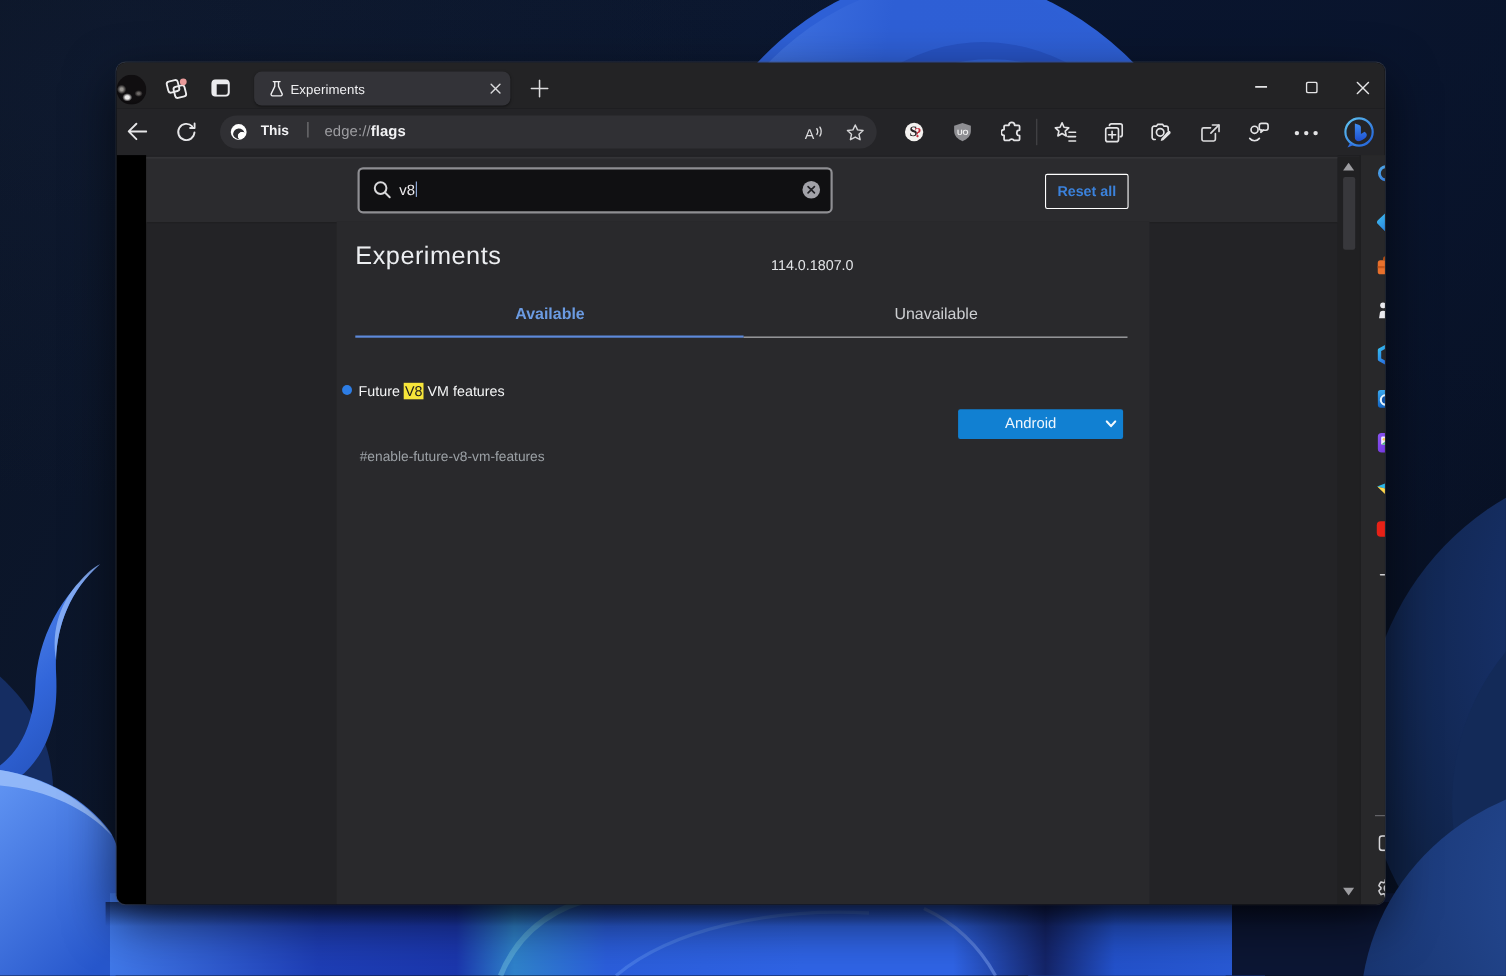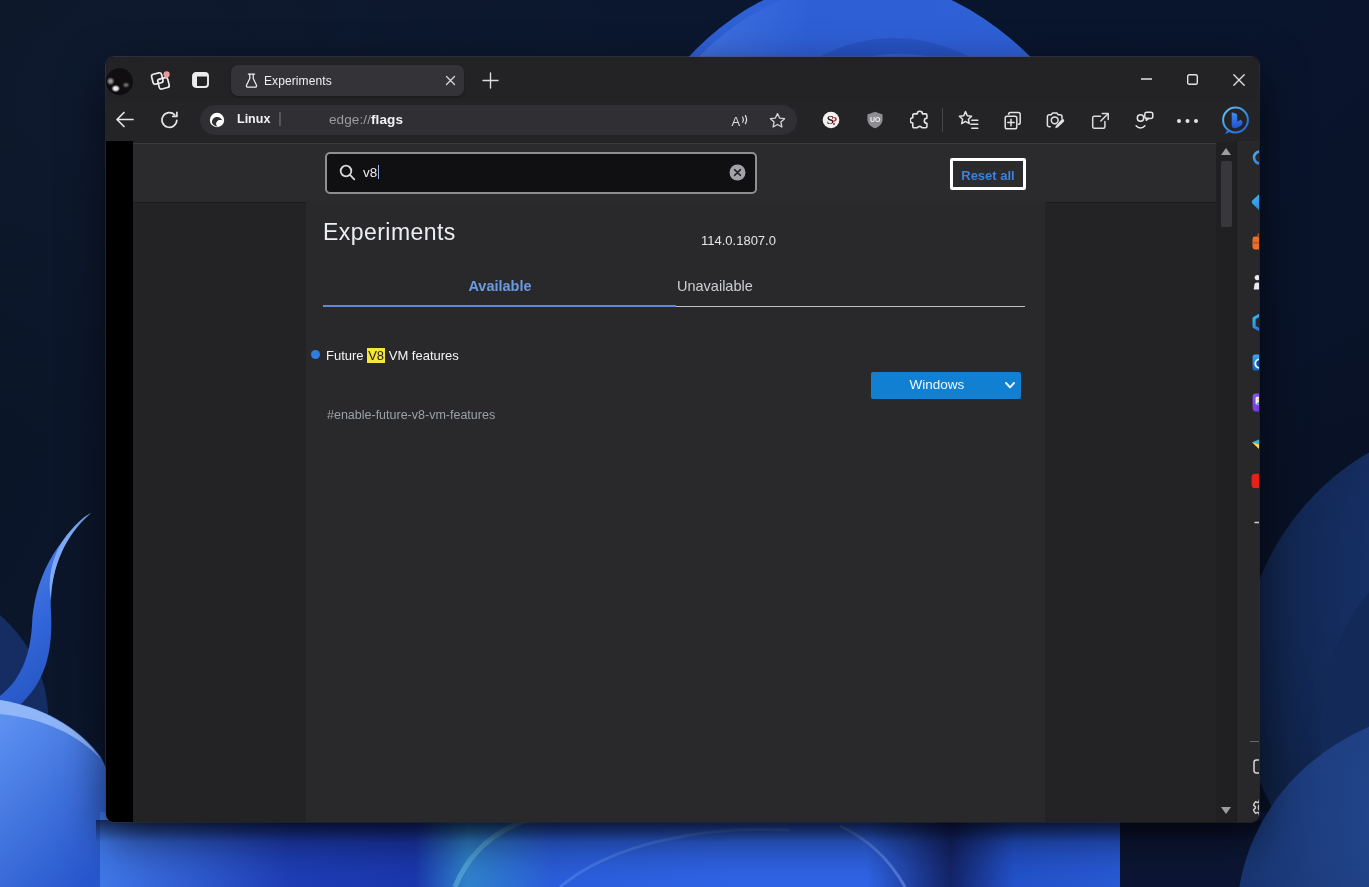--- a/index.html
+++ b/index.html
@@ -28,21 +28,21 @@
                radial-gradient(5px 4px at 74% 63%, #6e6a68 20%, rgba(20,18,20,0) 75%),
                radial-gradient(circle at 55% 40%, #100e10 55%, #070608 100%);
     background-color:#0e0c0e; }
   #tab { left:125px; top:8px; width:233px; height:31px; background:#333338; border-radius:7px;
     box-shadow:0 1px 2px rgba(0,0,0,.35); }
   #tabtitle { left:33px; top:8.5px; font-size:12px; color:#f0f0f2; letter-spacing:.1px; }
   
   #pill { left:94px; top:6px; width:597px; height:30px; background:#303034; border-radius:15px; }
   #urledge { position:absolute; left:37px; top:7px; font-size:12.5px; font-weight:700; color:#f2f2f4; }
   #urlsep { position:absolute; left:78px; top:4px; font-size:15px; color:#6e6e72; font-weight:300;}
-  #urltext { position:absolute; left:95px; top:6.5px; font-size:13.5px; color:#9d9da1; letter-spacing:.1px;margin-left:34px; }
+  #urltext { position:absolute; left:95px; top:6.5px; font-size:13.5px; color:#9d9da1; letter-spacing:.1px; }
   #urltext b { color:#f2f2f4; font-weight:700; }
   .seg { position:absolute; top:9px; width:1px; height:24px; background:#47474b; }
 </style>
 </head>
 <body>
 <div id="desk">
   <svg width="1369" height="887" viewBox="0 0 1369 887">
     <defs>
       <linearGradient id="pgA" x1="0" y1="0" x2="0.4" y2="1">
         <stop offset="0" stop-color="#5e92f0"></stop>
@@ -163,21 +163,21 @@
     <svg class="abs" style="left:54px;top:11.5px" width="19" height="18" viewBox="0 0 19 18">
       <path d="M16.8,9.3 a7.4,7.4 0 1 1 -2.1,-5.5" stroke="#e6e6e8" stroke-width="1.7" fill="none" stroke-linecap="round"></path>
       <path d="M16.9,1.3 v4.1 h-4.1" stroke="#e6e6e8" stroke-width="1.7" fill="none" stroke-linecap="round" stroke-linejoin="round"></path>
     </svg>
     <div class="abs" id="pill">
       <svg class="abs" style="left:9px;top:7px" width="16" height="16" viewBox="0 0 16 16">
         <circle cx="8" cy="8" r="7.2" fill="#ffffff"></circle>
         <path d="M3.0,10.8 C2.7,8.0 4.3,5.5 7.1,5.0 C9.9,4.5 12.6,6.1 13.3,8.6 C12.2,7.9 10.7,7.8 9.4,8.4 C7.6,9.2 6.8,11.2 7.5,13.0 C7.8,13.8 8.4,14.4 9.1,14.8 C6.3,14.6 3.9,13.0 3.0,10.8 Z" fill="#303034"></path>
         <path d="M9.4,8.4 C10.7,7.8 12.2,7.9 13.3,8.6 L13.0,10.6 C12.0,10.0 10.4,9.9 9.4,10.6 C8.5,11.2 8.2,12.3 8.6,13.3 L7.8,13.6 C6.9,11.6 7.6,9.2 9.4,8.4 Z" fill="#ffffff"></path>
       </svg>
-      <div id="urledge">Linux</div>
+      <div id="urledge">This</div>
       <div id="urlsep">|</div>
       <div id="urltext"><span>edge://</span><b>flags</b></div>
       <svg class="abs" style="left:531px;top:7.5px" width="20" height="16" viewBox="0 0 20 16">
         <text x="0.5" y="13" font-size="13" fill="#dcdcde" font-family="Liberation Sans">A</text>
         <path d="M11.6,4.0 a5,5 0 0 1 0,5.2 M14.4,2.6 a8,8 0 0 1 0,8" fill="none" stroke="#dcdcde" stroke-width="1.25" stroke-linecap="round"></path>
       </svg>
       <svg class="abs" style="left:569px;top:6.5px" width="17" height="17" viewBox="0 0 17 17">
         <path d="M8.5,1.6 L10.6,6.1 L15.6,6.7 L11.9,10.1 L12.9,15 L8.5,12.55 L4.1,15 L5.1,10.1 L1.4,6.7 L6.4,6.1 Z" fill="none" stroke="#d5d5d7" stroke-width="1.3" stroke-linejoin="round"></path>
       </svg>
     </div>
@@ -261,36 +261,36 @@
       <svg class="abs" style="left:206px;top:23px" width="17" height="17" viewBox="0 0 17 17">
         <circle cx="7" cy="7" r="5.3" fill="none" stroke="#d8d8da" stroke-width="1.8"></circle>
         <path d="M11.2,11.2 L15.3,15.3" stroke="#d8d8da" stroke-width="1.8" stroke-linecap="round"></path>
       </svg>
       <div class="abs" style="left:230px;top:24px;font-size:13.5px;color:#eceaec;">v8<span style="display:inline-block;width:1px;height:14px;background:#9ab6e8;vertical-align:-2px;margin-left:1px"></span></div>
       <svg class="abs" style="left:596px;top:23px" width="17" height="17" viewBox="0 0 17 17">
         <circle cx="8.5" cy="8.5" r="8" fill="#a2a2a8"></circle>
         <path d="M5.6,5.6 L11.4,11.4 M11.4,5.6 L5.6,11.4" stroke="#222226" stroke-width="1.5" stroke-linecap="round"></path>
       </svg>
 
-      <div class="abs" style="left:817px;top:17px;width:76px;height:32px;border:3px solid #ffffff;border-radius:2px;
+      <div class="abs" style="left:817px;top:17px;width:76px;height:32px;border:1px solid #ffffff;border-radius:2px;
            color:#3b82dc;font-size:13px;font-weight:600;text-align:center;line-height:30px;">Reset all</div>
 
       <div class="abs" style="left:190px;top:78px;font-size:23px;font-weight:500;color:#eceef1;letter-spacing:.45px;">Experiments</div>
       <div class="abs" style="left:568px;top:92px;font-size:13px;color:#e2e4e7;">114.0.1807.0</div>
 
       <div class="abs" style="left:190px;top:137px;width:354px;text-align:center;font-size:14.5px;font-weight:700;color:#6b9be2;">Available</div>
-      <div class="abs" style="left:544px;top:137px;width:348px;text-align:left;font-size:14.5px;color:#cdcfd2;">Unavailable</div>
+      <div class="abs" style="left:544px;top:137px;width:348px;text-align:center;font-size:14.5px;color:#cdcfd2;">Unavailable</div>
       <div class="abs" style="left:190px;top:163.5px;width:353px;height:2.2px;background:#5d89da;"></div>
       <div class="abs" style="left:543px;top:164.5px;width:349px;height:1.1px;background:#bfc1c4;"></div>
 
       <div class="abs" style="left:178px;top:209px;width:9px;height:9px;border-radius:50%;background:#2d7de5;"></div>
       <div class="abs" style="left:193px;top:207px;font-size:13px;font-weight:400;color:#f4f5f6;">Future <span style="background:#f6e53a;color:#1d1d1f;padding:0 1px;">V8</span> VM features</div>
       <div class="abs" style="left:194px;top:267px;font-size:12.5px;color:#9ba0a5;text-align:center;">#enable-future-v8-vm-features</div>
       <div class="abs" style="left:738px;top:231px;width:150px;height:27px;background:#1180d2;border-radius:2px;">
-        <div class="abs" style="left:0;top:5px;width:132px;text-align:center;font-size:13.5px;color:#eef6fd;">Windows</div>
+        <div class="abs" style="left:0;top:5px;width:132px;text-align:center;font-size:13.5px;color:#eef6fd;">Android</div>
         <svg class="abs" style="left:134px;top:10px" width="10" height="7" viewBox="0 0 10 7">
           <path d="M1,1 L5,5.4 L9,1" fill="none" stroke="#f2f8fd" stroke-width="1.9" stroke-linecap="round" stroke-linejoin="round"></path>
         </svg>
       </div>
     </div>
 
     <div class="abs" style="left:1083px;top:2px;width:20px;height:679px;background:#202022;">
       <div class="abs" style="left:5px;top:5px;width:0;height:0;border-left:5px solid transparent;border-right:5px solid transparent;border-bottom:7px solid #9d9da1;"></div>
       <div class="abs" style="left:4.5px;top:18px;width:11px;height:66px;background:#38383c;border-radius:2px;"></div>
       <div class="abs" style="left:5px;top:664px;width:0;height:0;border-left:5px solid transparent;border-right:5px solid transparent;border-top:7px solid #9d9da1;"></div>

